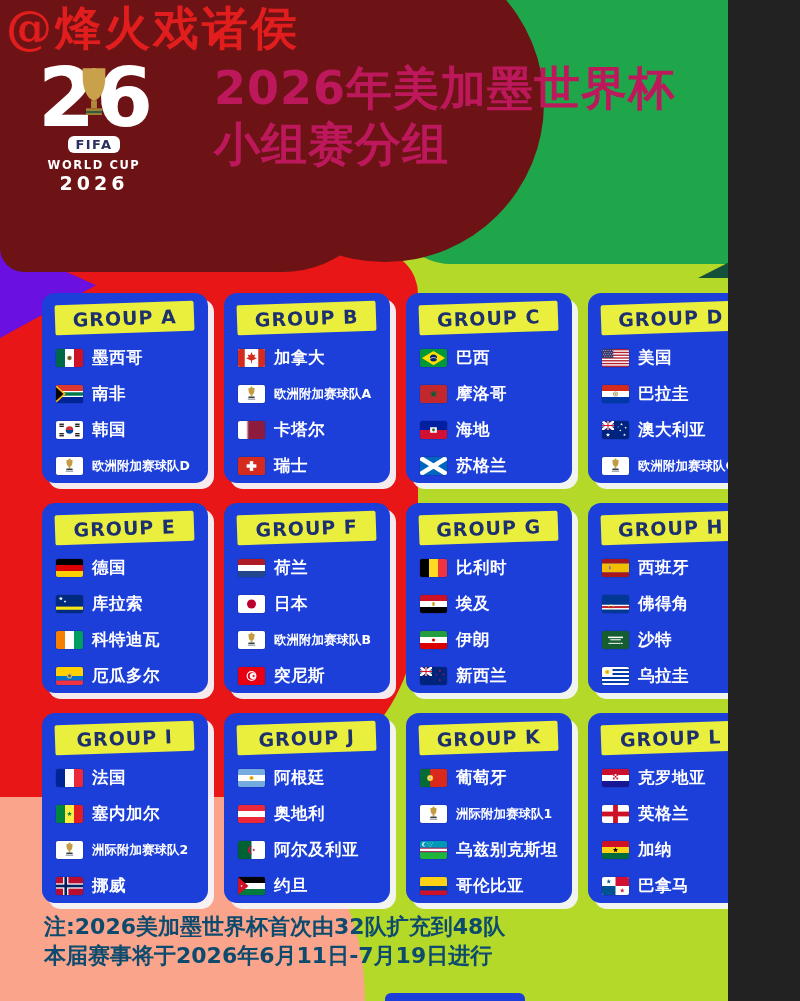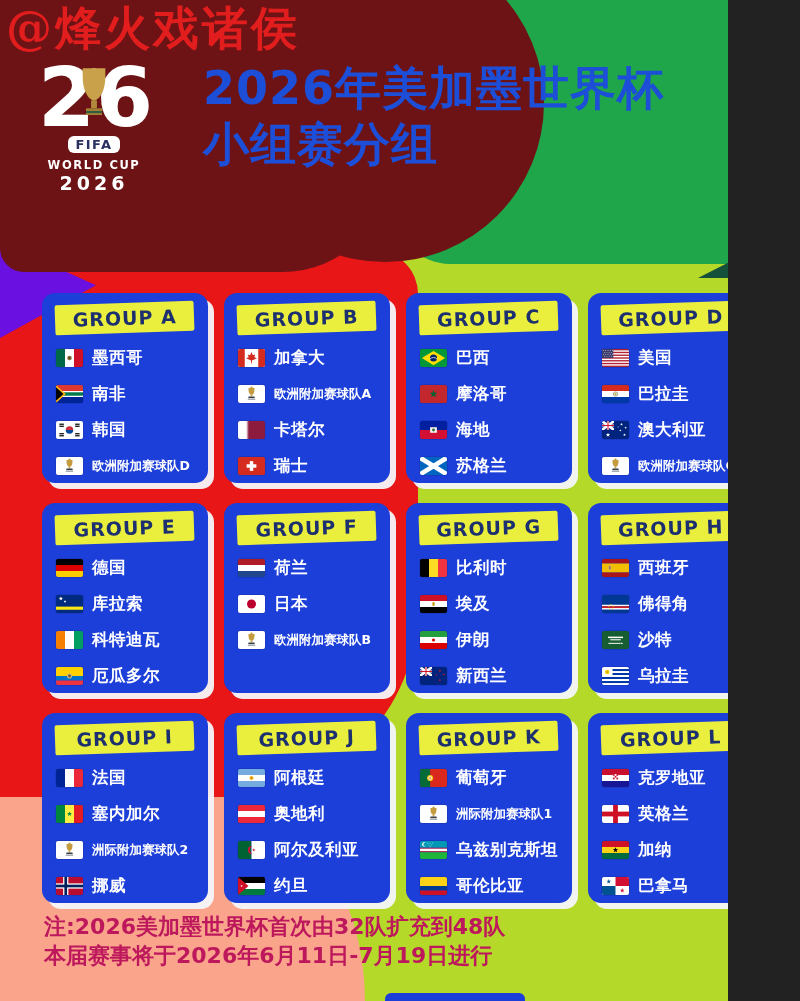--- a/index.html
+++ b/index.html
@@ -35,42 +35,42 @@
   
   .watermark{left:6px;top:-2px;font-family:"DejaVu Serif","Liberation Serif",serif;
             font-size:46px;font-weight:700;color:#e11d1d;letter-spacing:3px;white-space:nowrap;}
   .logo{left:38px;top:62px;width:112px;text-align:center;color:#fff;}
   .logo-num{font-size:82px;font-weight:900;line-height:72px;letter-spacing:1px;position:relative;}
   .logo-trophy{position:absolute;left:50%;top:5px;transform:translateX(-50%);width:32px;height:56px;}
   .fifa-chip{display:inline-block;background:#ffffff;color:#2a3160;font-weight:800;font-size:13px;
             line-height:15px;padding:1px 7px;border-radius:6px;letter-spacing:1.5px;margin-top:0px;}
   .logo-wc{font-size:11.5px;font-weight:800;letter-spacing:1.6px;margin-top:5px;}
   .logo-year{font-size:19px;font-weight:900;letter-spacing:4px;}
-  .title{left:203px;top:60px;color:#1d4ed8;font-weight:900;}
+  .title{left:214px;top:60px;color:#be185d;font-weight:900;}
   .title div{font-size:46px;line-height:56px;letter-spacing:1px;white-space:nowrap;}
 
   
   .grid{position:absolute;left:42px;top:293px;display:grid;
         grid-template-columns:repeat(4,166px);grid-auto-rows:190px;
         column-gap:16px;row-gap:20px;}
   .card{background:var(--blue);border-radius:13px;position:relative;
         box-shadow:6px 6px 0 rgba(245,247,250,.95);}
   .band{width:84%;height:30px;margin:10px auto 0;background:var(--yellow);
         transform:rotate(-2deg);display:flex;align-items:center;justify-content:center;
         border-radius:2px;}
   .band span{font-size:19px;font-weight:800;color:var(--bandtext);letter-spacing:1px;}
   .teams{padding:7px 6px 0 14px;}
   .team{height:36px;display:flex;align-items:center;gap:9px;}
   .flag{width:27px;height:18px;border-radius:2px;flex:0 0 auto;
         box-shadow:0 0 0 .5px rgba(0,0,0,.18);}
   .tl{color:#fff;font-weight:800;font-size:16.5px;letter-spacing:.5px;white-space:nowrap;}
   .tl.small{font-size:12.5px;letter-spacing:0;}
 
   
-  .footer{left:44px;top:912px;color:#be185d;font-weight:700;}
+  .footer{left:44px;top:912px;color:#0c4a6e;font-weight:700;}
   .footer div{font-size:22px;line-height:29px;white-space:nowrap;}
 </style>
 </head>
 <body>
 
 <div id="stage">
 
   <div class="abs bg-green"></div>
   <div class="abs bg-darkgreen"></div>
   <div class="abs bg-red"></div>
@@ -386,20 +386,30 @@
             <svg viewBox="0 0 36 24" class="flag">
               <rect x="0" y="0" width="36" height="24" fill="#ffffff"></rect>
               <circle cx="18" cy="3.4" r="1.5" fill="#c59b3f"></circle>
               <path d="M14 4 H22 V6 C22 10.5 20.3 13 18 13 C15.7 13 14 10.5 14 6 Z" fill="#c59b3f"></path>
               <rect x="16.9" y="12.8" width="2.2" height="2.4" fill="#c59b3f"></rect>
               <path d="M14.2 15.2 H21.8 L22.6 17.6 H13.4 Z" fill="#3a4149"></path>
               <rect x="13" y="18.6" width="10" height="1.2" fill="#9aa0a8"></rect>
             </svg>
             <span class="tl small">欧洲附加赛球队B</span>
           </div>
+          <div class="team">
+            <svg viewBox="0 0 36 24" class="flag">
+              <rect x="0" y="0" width="36" height="24" fill="#e70013"></rect>
+              <circle cx="18" cy="12" r="6.6" fill="#ffffff"></circle>
+              <circle cx="18" cy="12" r="5" fill="#e70013"></circle>
+              <circle cx="19.6" cy="12" r="4" fill="#ffffff"></circle>
+              <polygon points="20.80,9.60 21.39,11.18 23.08,11.26 21.76,12.31 22.21,13.94 20.80,13.01 19.39,13.94 19.84,12.31 18.52,11.26 20.21,11.18" fill="#e70013"></polygon>
+            </svg>
+            <span class="tl">突尼斯</span>
+          </div>
         </div>
       </div>
       <div class="card">
         <div class="band">
           <span>GROUP G</span>
         </div>
         <div class="teams">
           <div class="team">
             <svg viewBox="0 0 36 24" class="flag">
               <rect x="0" y="0" width="12" height="24" fill="#000000"></rect>

